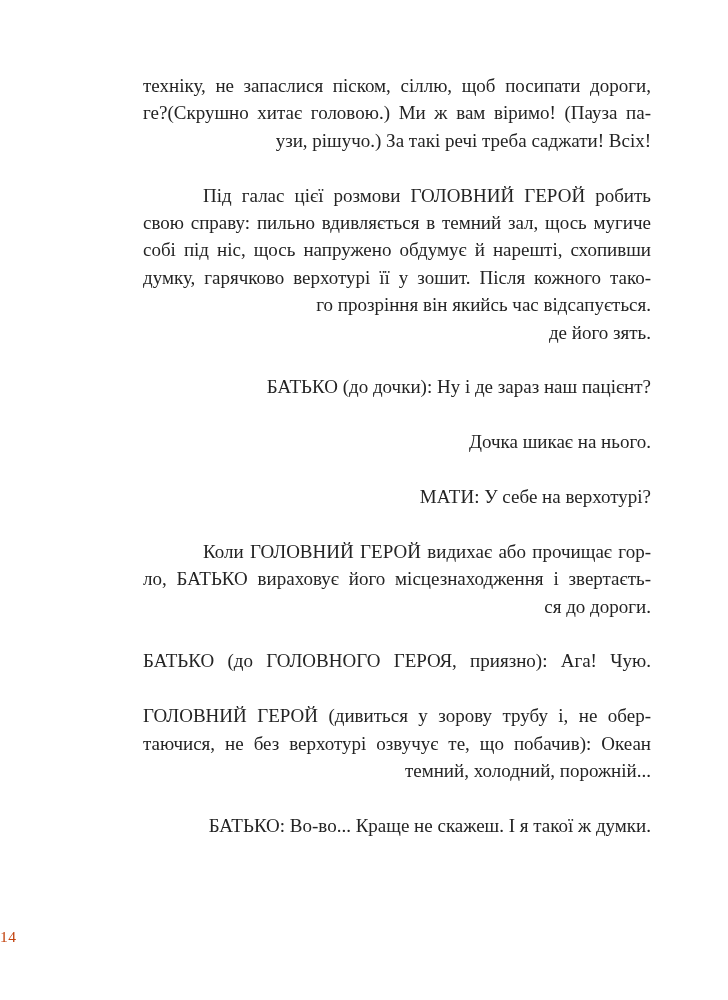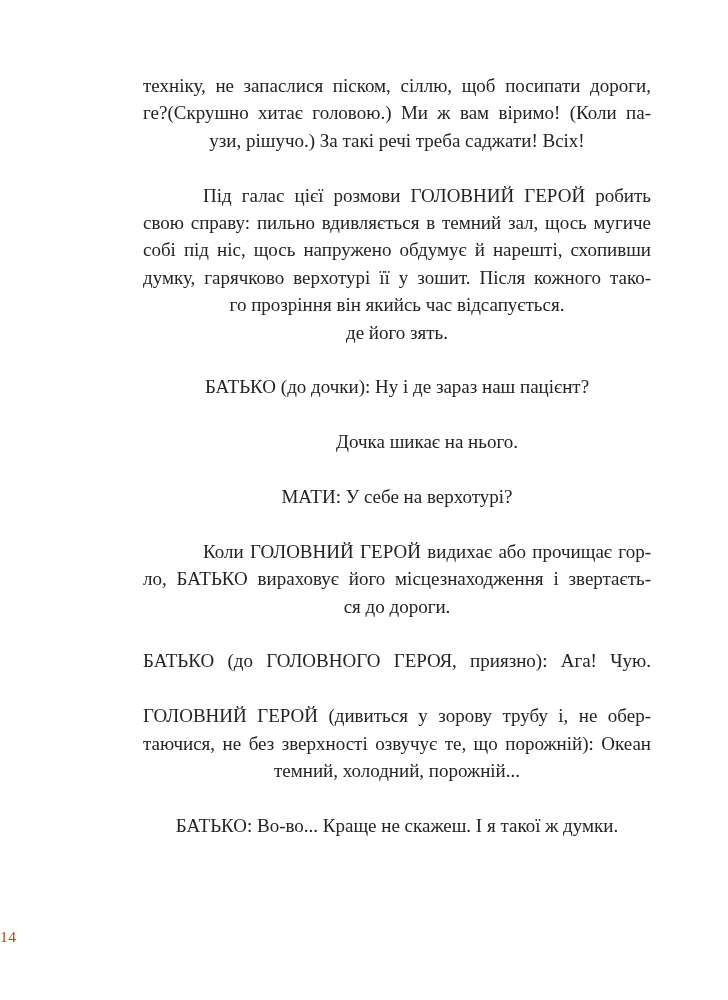--- a/index.html
+++ b/index.html
@@ -22,21 +22,21 @@
     left: 110px;
     top: 72px;
     width: 508px;
     font-size: 19px;
     line-height: 27.4px;
     margin-left: 33px;
   }
   .para { margin: 0; }
   .para.gap { margin-top: 27.4px; }
   .line {
-    text-align: center;
+    text-align: right;
     white-space: normal;
   }
   .line.justify {
     text-align: justify;
     text-align-last: justify;
     text-justify: inter-word;
   }
   .line.indent { text-indent: 60px; }
   .seg-italic { }
   .page-number {
@@ -51,21 +51,21 @@
     letter-spacing: 0.5px;
   }
 </style>
 </head>
 <body>
 
 <div class="page">
   <div class="text-block">
       <div class="para">
         <div class="line justify"><span class="seg">техніку, не запаслися піском, сіллю, щоб посипати дороги,</span></div>
-        <div class="line justify"><span class="seg">ге?(</span><span class="seg seg-italic">Скрушно хитає головою.</span><span class="seg">) Ми ж вам віримо! (</span><span class="seg seg-italic">Коли па-</span></div>
+        <div class="line justify"><span class="seg">ге?(</span><span class="seg seg-italic">Скрушно хитає головою.</span><span class="seg">) Ми ж вам віримо! (</span><span class="seg seg-italic">Пауза па-</span></div>
         <div class="line"><span class="seg seg-italic">узи, рішучо.</span><span class="seg">) За такі речі треба саджати! Всіх!</span></div>
       </div>
       <div class="para gap">
         <div class="line justify indent"><span class="seg seg-italic">Під галас цієї розмови ГОЛОВНИЙ ГЕРОЙ робить</span></div>
         <div class="line justify"><span class="seg seg-italic">свою справу: пильно вдивляється в темний зал, щось мугиче</span></div>
         <div class="line justify"><span class="seg seg-italic">собі під ніс, щось напружено обдумує й нарешті, схопивши</span></div>
         <div class="line justify"><span class="seg seg-italic">думку, гарячково верхотурі її у зошит. Після кожного тако-</span></div>
         <div class="line"><span class="seg seg-italic">го прозріння він якийсь час відсапується.</span></div>
       </div>
       <div class="para">
@@ -83,21 +83,21 @@
       <div class="para gap">
         <div class="line justify indent"><span class="seg seg-italic">Коли ГОЛОВНИЙ ГЕРОЙ видихає або прочищає гор-</span></div>
         <div class="line justify"><span class="seg seg-italic">ло, БАТЬКО вираховує його місцезнаходження і звертаєть-</span></div>
         <div class="line"><span class="seg seg-italic">ся до дороги.</span></div>
       </div>
       <div class="para gap">
         <div class="line justify"><span class="seg">БАТЬКО (</span><span class="seg seg-italic">до ГОЛОВНОГО ГЕРОЯ, приязно</span><span class="seg">): Ага! Чую.</span></div>
       </div>
       <div class="para gap">
         <div class="line justify"><span class="seg">ГОЛОВНИЙ ГЕРОЙ (</span><span class="seg seg-italic">дивиться у зорову трубу і, не обер-</span></div>
-        <div class="line justify"><span class="seg seg-italic">таючися, не без зверхності озвучує те, що порожній</span><span class="seg">): Океан</span></div>
+        <div class="line justify"><span class="seg seg-italic">таючися, не без верхотурі озвучує те, що побачив</span><span class="seg">): Океан</span></div>
         <div class="line"><span class="seg">темний, холодний, порожній...</span></div>
       </div>
       <div class="para gap">
         <div class="line"><span class="seg">БАТЬКО: Во-во... Краще не скажеш. І я такої ж думки.</span></div>
       </div>
     </div>
   <div class="page-number">14</div>
 </div>
 
 </body></html>

